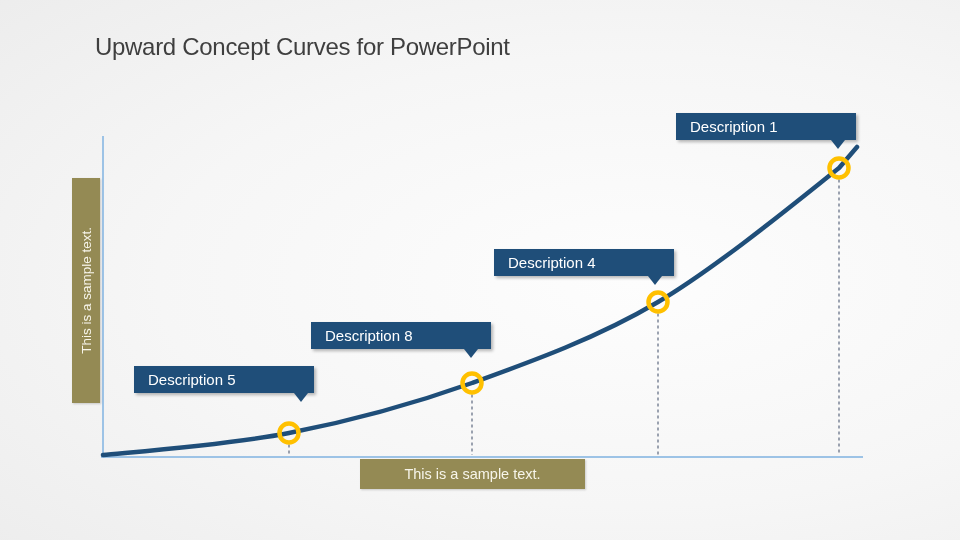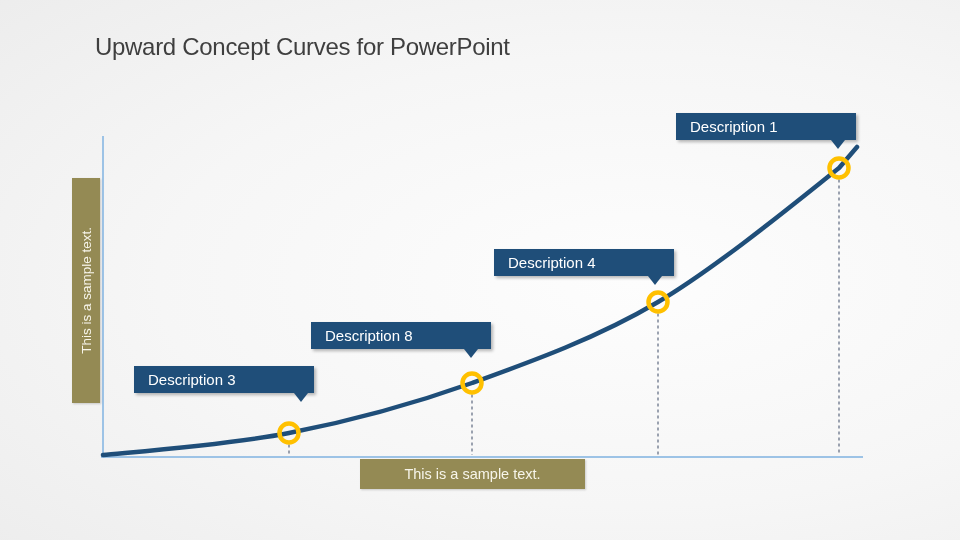--- a/index.html
+++ b/index.html
@@ -81,21 +81,21 @@
     <div class="y-label">
       <span class="vtext">This is a sample text.</span>
     </div>
 
     <div class="x-label">
       <span>This is a  sample text.</span>
     </div>
 
     <div id="callouts">
         <div class="callout" style="left: 134px; top: 366px;">
-          <span class="callout-text">Description 3</span>
+          <span class="callout-text">Description 5</span>
           <div class="pointer" style="left: 160px;"></div>
         </div>
         <div class="callout" style="left: 311px; top: 322px;">
           <span class="callout-text">Description 8</span>
           <div class="pointer" style="left: 153px;"></div>
         </div>
         <div class="callout" style="left: 494px; top: 249px;">
           <span class="callout-text">Description 4</span>
           <div class="pointer" style="left: 154px;"></div>
         </div>

